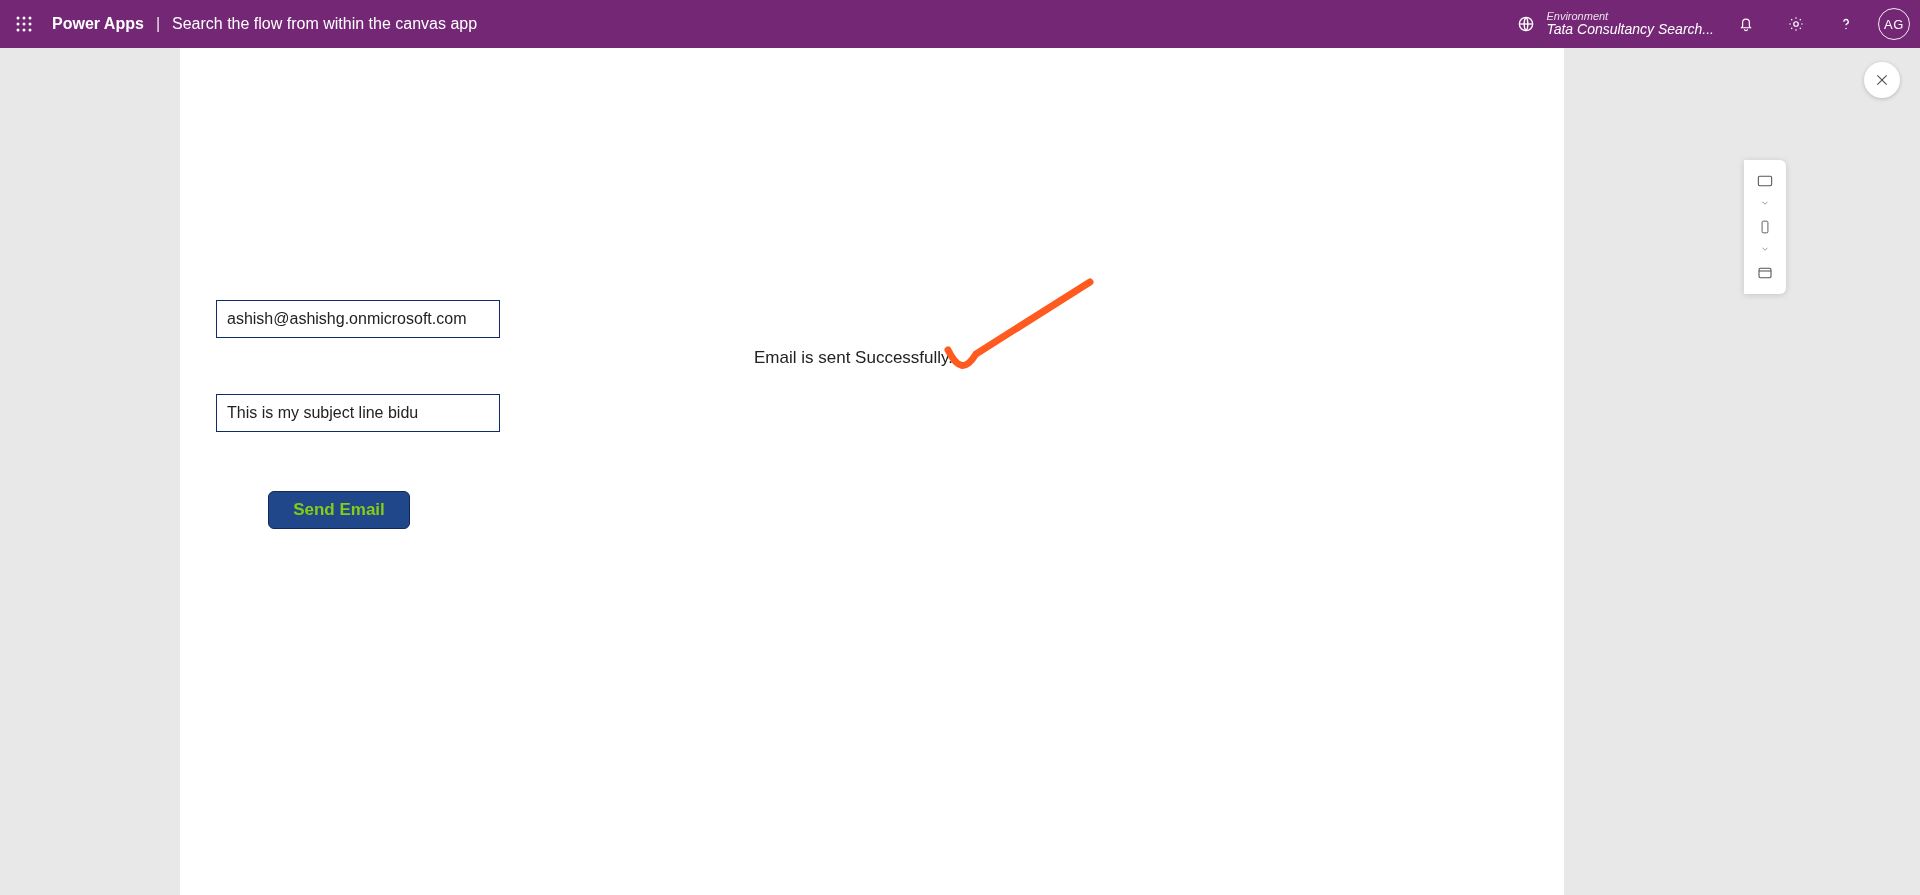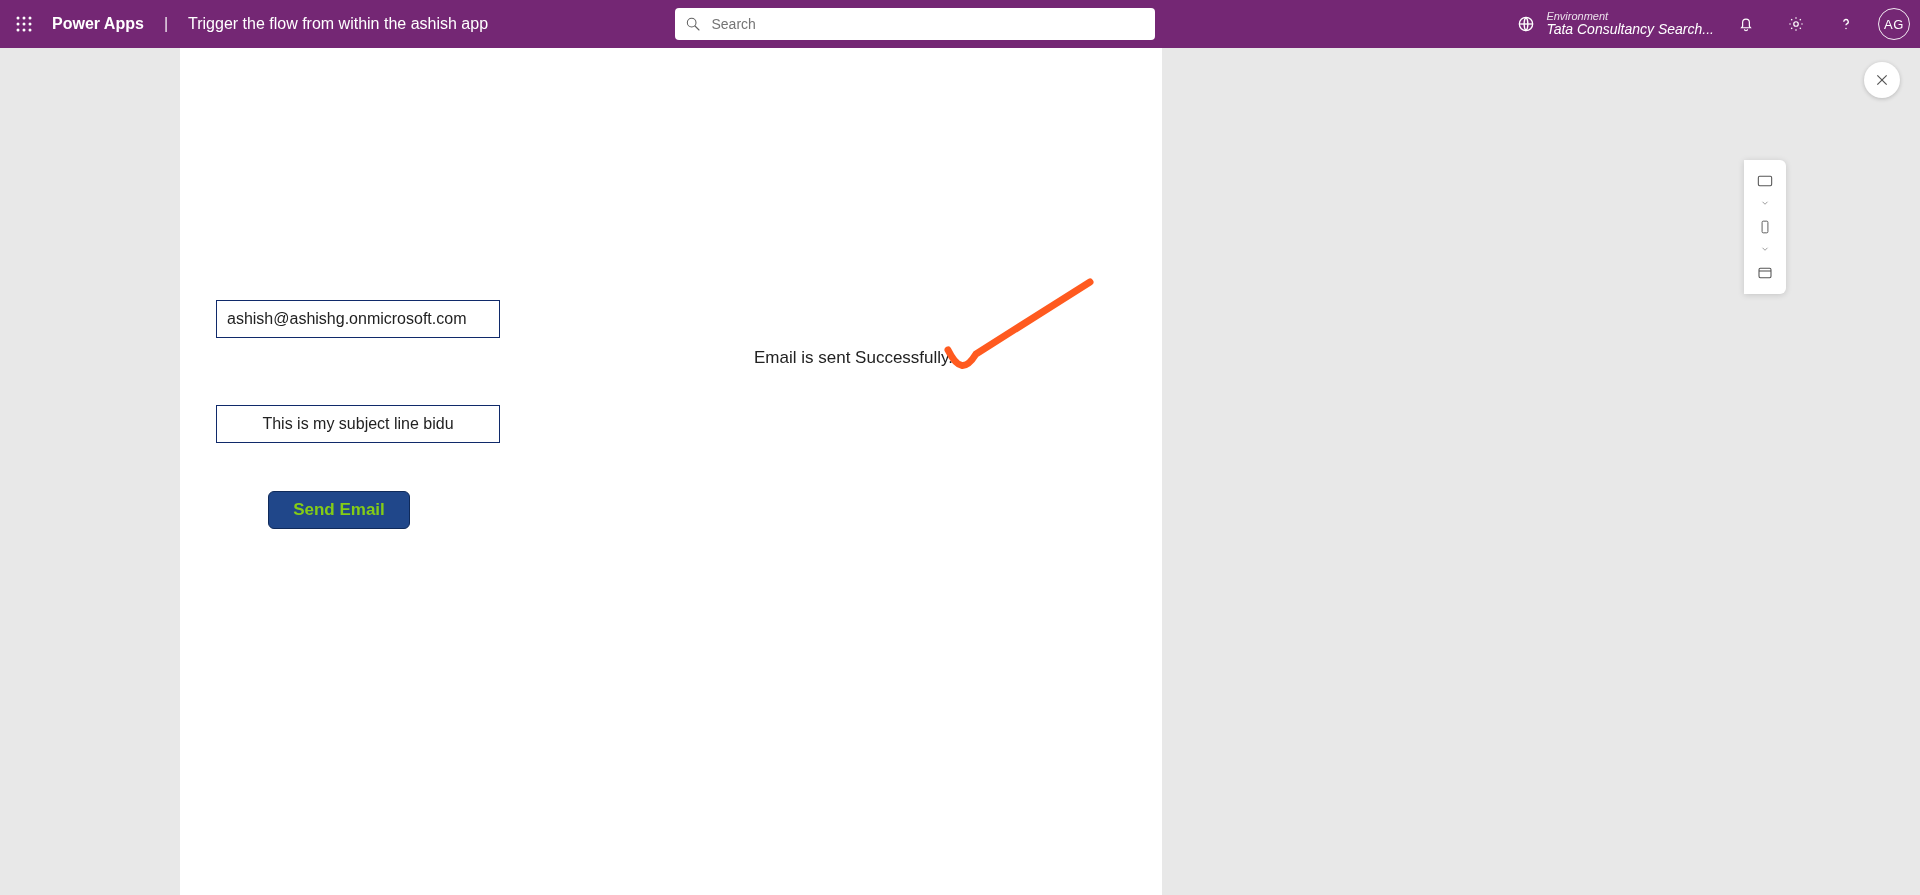--- a/index.html
+++ b/index.html
@@ -14,21 +14,21 @@
     color: #fff;
     padding: 0 10px;
     gap: 14px;
   }
   .waffle {
     width: 28px; height: 28px;
     display: flex; align-items: center; justify-content: center;
     cursor: pointer;
   }
   .waffle svg { fill: #fff; }
-  .title-group { display: flex; align-items: flex-start; gap: 20px; font-size: 16px; white-space: nowrap; }
+  .title-group { display: flex; align-items: flex-start; gap: 12px; font-size: 16px; white-space: nowrap; }
   .title-product { font-weight: 600; }
   .title-sep { opacity: .9; }
   .title-app { font-weight: 400; }
   .search-wrap {
     flex: 0 0 480px;
     margin-left: auto; margin-right: auto;
     position: relative;
   }
   .search-input {
     width: 100%;
@@ -65,21 +65,21 @@
   .stage {
     position: relative;
     width: 100%;
     height: calc(100% - 48px);
     background: #e8e8e8;
   }
   .canvas {
     position: absolute;
     left: 180px;
     top: 0;
-    width: 982px;
+    width: 1384px;
     bottom: 0;
     background: #fff;
   }
 
   
   .close-btn {
     position: absolute;
     top: 14px; right: 20px;
     width: 36px; height: 36px;
     border-radius: 50%;
@@ -111,21 +111,21 @@
     position:absolute;
     width: 284px;
     height: 38px;
     border: 1.6px solid #102a6a;
     padding: 0 10px;
     font-size: 16px;
     color:#222;
     background:#fff;
   }
   #email-input   { left: 36px; top: 252px; }
-  #subject-input { left: 36px; top: 357px; text-align: center; }
+  #subject-input { left: 36px; top: 346px; }
 
   .send-btn {
     position:absolute;
     left: 88px; top: 443px;
     width: 142px; height: 38px;
     background:#20478a;
     border:1px solid #0f2a5a;
     border-radius:6px;
     color:#84cc16;
     font-size:17px;
@@ -161,30 +161,23 @@
         <circle cx="20" cy="12" r="2"></circle>
       <circle cx="4" cy="20" r="2"></circle>
         <circle cx="12" cy="20" r="2"></circle>
         <circle cx="20" cy="20" r="2"></circle>
     </svg>
   </div>
 
   <div class="title-group">
     <span class="title-product">Power Apps</span>
     <span class="title-sep">|</span>
-    <span class="title-app">Trigger the flow from within the ashish app</span>
-  </div>
-
-  <div class="search-wrap">
-    <svg class="search-icon" viewBox="0 0 24 24">
-      <circle cx="10" cy="10" r="6.5" fill="none" stroke="currentColor" stroke-width="1.6"></circle>
-      <line x1="15" y1="15" x2="21" y2="21" stroke="currentColor" stroke-width="1.6" stroke-linecap="round"></line>
-    </svg>
-    <input class="search-input" type="text" placeholder="Search" style="">
-  </div>
+    <span class="title-app">Search the flow from within the canvas app</span>
+  </div>
+
 
   <div class="env-block">
     <div class="env-icon">
       <svg viewBox="0 0 24 24" width="20" height="20" fill="none" stroke="#fff" stroke-width="1.6">
         <circle cx="12" cy="12" r="8"></circle>
         <path d="M4 12h16"></path>
         <path d="M12 4c3 3 3 13 0 16"></path>
         <path d="M12 4c-3 3-3 13 0 16"></path>
       </svg>
     </div>

